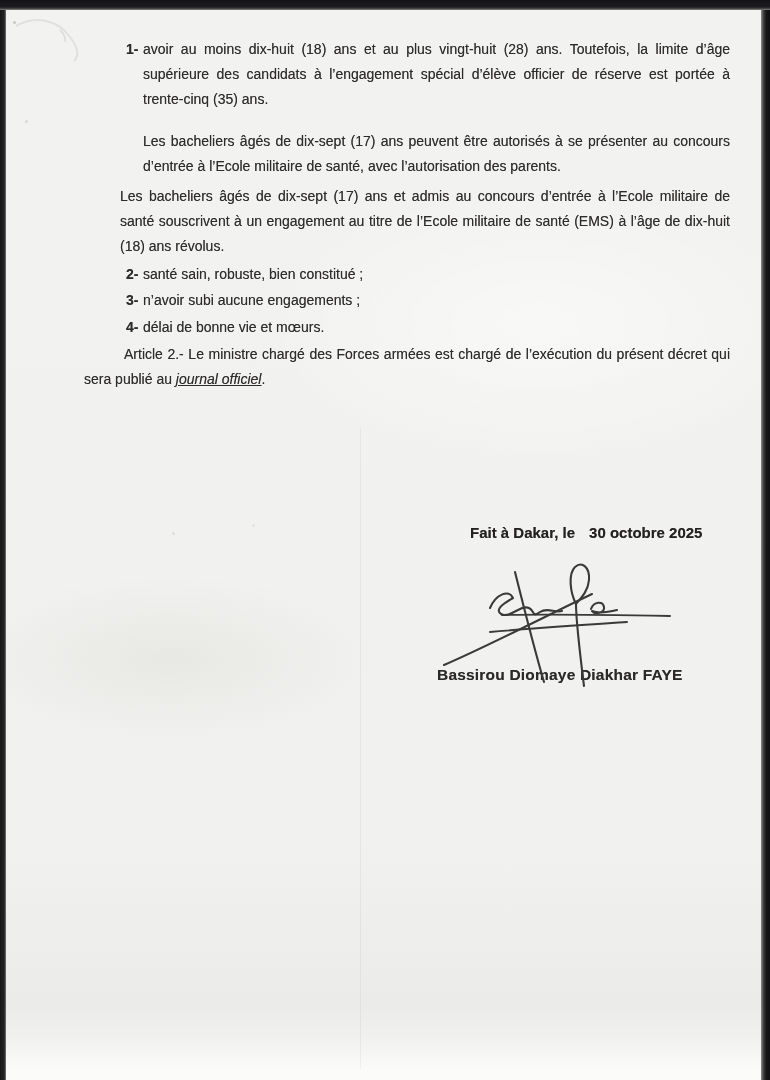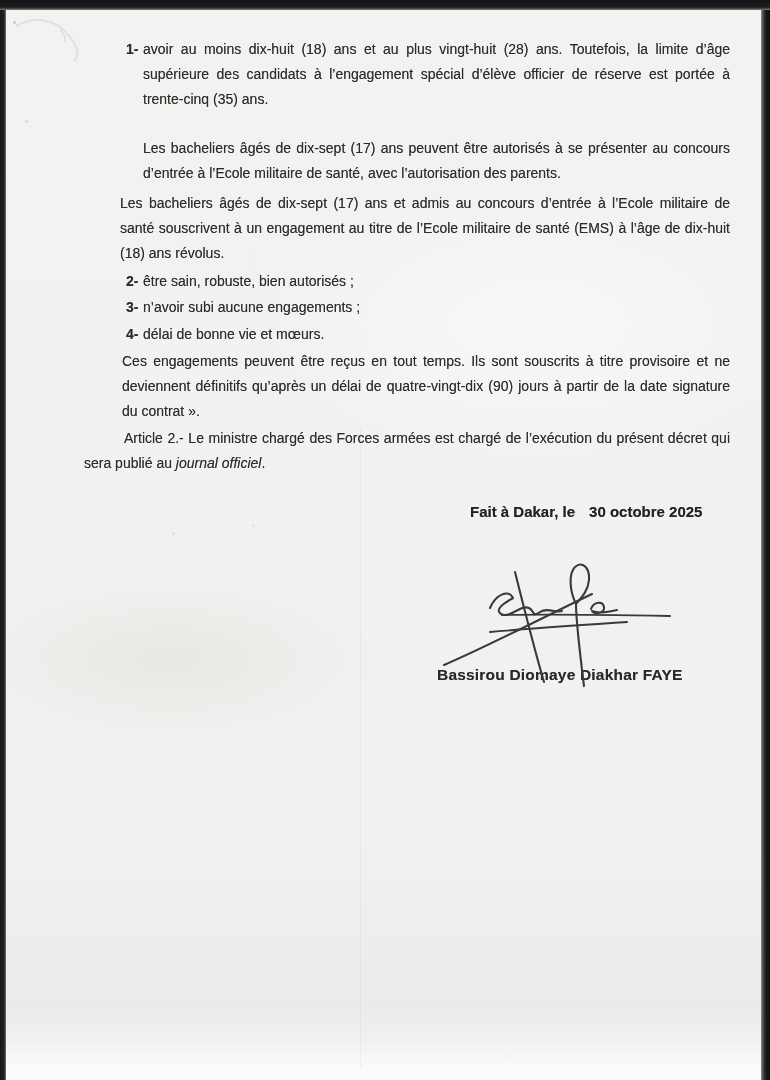--- a/index.html
+++ b/index.html
@@ -61,32 +61,32 @@
     font-size: 14px; line-height: 25px;
     text-align: justify;
     text-shadow: 0 0 0.5px rgba(45,44,42,0.55);
     z-index: 2;
   }
   .req-item { position: relative; margin-left: 59px; }
   .req-item .num {
     position: absolute; left: -17px; top: 0;
     font-weight: bold;
   }
-  .indent-para { margin-left: 59px; margin-top: 24px; }
+  .indent-para { margin-left: 59px; margin-top: 17px; }
   .indent-para.p2 { margin-top: 5px; margin-left: 36px; }
   .item-2 { margin-top: 3px; }
   .item-3 { margin-top: 1px; }
   .item-4 { margin-top: 2px; }
   .closing-para { margin-left: 38px; margin-top: 2px; }
   .article-para { margin-top: 2px; }
   .bold { font-weight: normal; margin-left: 40px; }
-  .italic { font-style: italic; }
+  .italic { font-style: italic; text-decoration: underline; }
   
   .date-line {
-    position: absolute; left: 470px; top: 503px;
+    position: absolute; left: 470px; top: 524px;
     font-size: 15px; font-weight: bold; color: #232220;
     text-shadow: 0 0 0.5px rgba(35,34,32,0.5);
     z-index: 2; white-space: nowrap;
   }
   .date-line .date-value { margin-left: 14px; }
   .signatory {
     position: absolute; left: 437px; top: 666px;
     font-size: 15.5px; font-weight: bold; letter-spacing: 0.2px;
     color: #2a2928;
     text-shadow: 0 0 0.5px rgba(42,41,40,0.5);
@@ -121,32 +121,31 @@
 
     <div class="req-item item-1">
       <span class="num">1-</span><span>avoir au moins dix-huit (18) ans et au plus vingt-huit (28) ans. Toutefois, la limite d’âge supérieure des candidats à l’engagement spécial d’élève officier de réserve est portée à trente-cinq (35) ans.</span>
     </div>
 
     <div class="indent-para p1">Les bacheliers âgés de dix-sept (17) ans peuvent être autorisés à se présenter au concours d’entrée à l’Ecole militaire de santé, avec l’autorisation des parents.</div>
 
     <div class="indent-para p2">Les bacheliers âgés de dix-sept (17) ans et admis au concours d’entrée à l’Ecole militaire de santé souscrivent à un engagement au titre de l’Ecole militaire de santé (EMS) à l’âge de dix-huit (18) ans révolus.</div>
 
     <div class="req-item item-2">
-      <span class="num">2-</span><span>être sain, robuste, bien autorisés ;</span>
+      <span class="num">2-</span><span>santé sain, robuste, bien constitué ;</span>
     </div>
 
     <div class="req-item item-3">
       <span class="num">3-</span><span>n’avoir subi aucune engagements ;</span>
     </div>
 
     <div class="req-item item-4">
       <span class="num">4-</span><span>délai de bonne vie et mœurs.</span>
     </div>
 
-    <div class="closing-para">Ces engagements peuvent être reçus en tout temps. Ils sont souscrits à titre provisoire et ne deviennent définitifs qu’après un délai de quatre-vingt-dix (90) jours à partir de la date signature du contrat ».</div>
 
     <div class="article-para">
       <span class="bold">Article 2.-</span><span> Le ministre chargé des Forces armées est chargé de l’exécution du présent décret qui sera publié au </span><span class="italic">journal officiel</span><span>.</span>
     </div>
   </div>
 
   <div class="date-line">
     <span>Fait à Dakar, le</span><span class="date-value">30 octobre 2025</span>
   </div>
 

